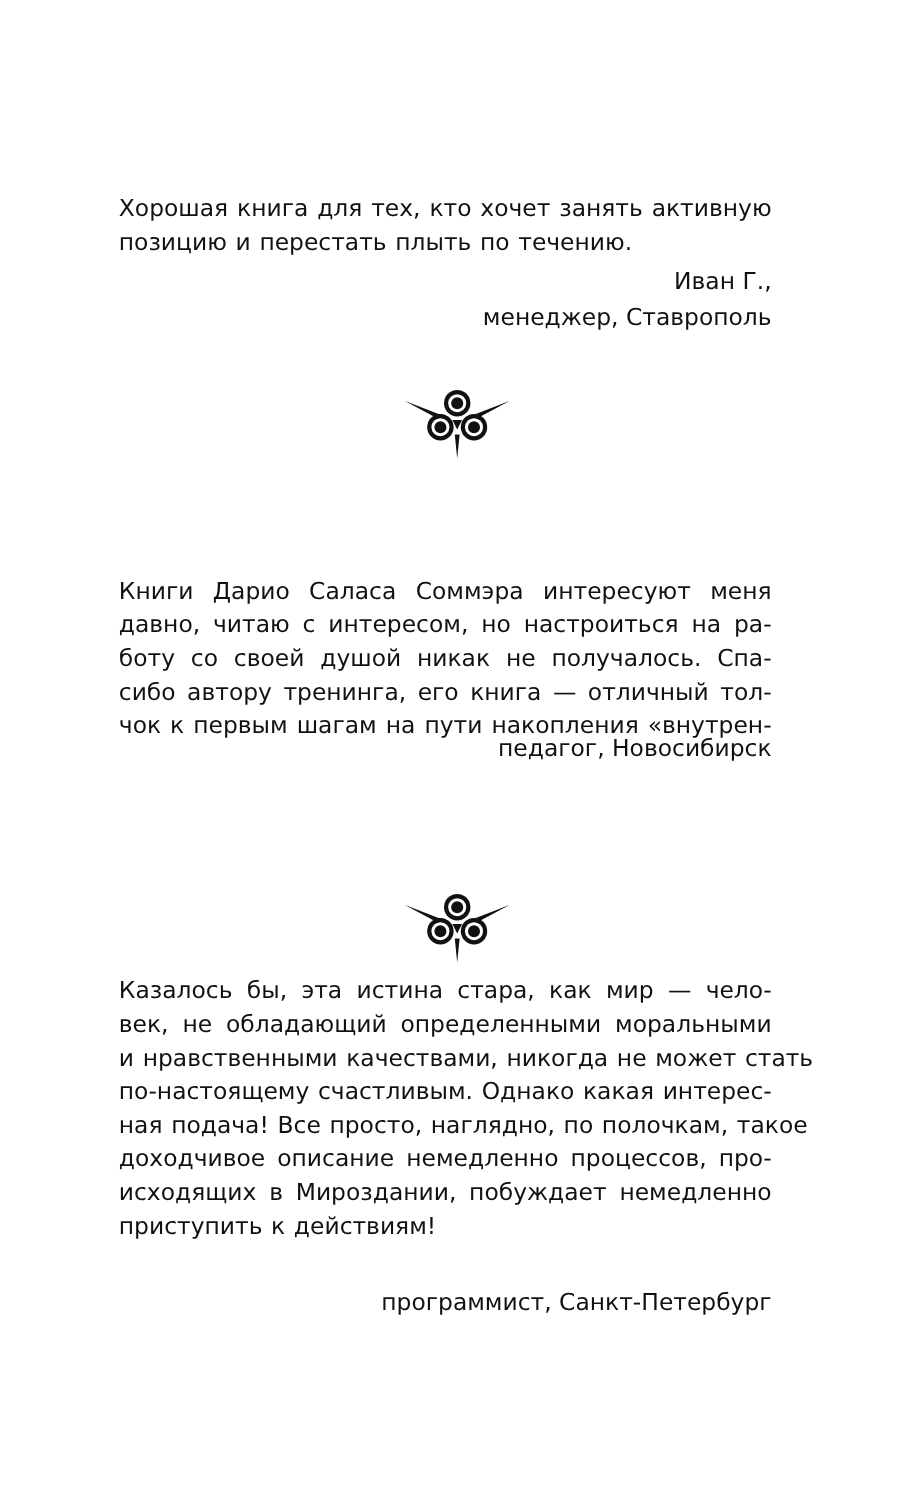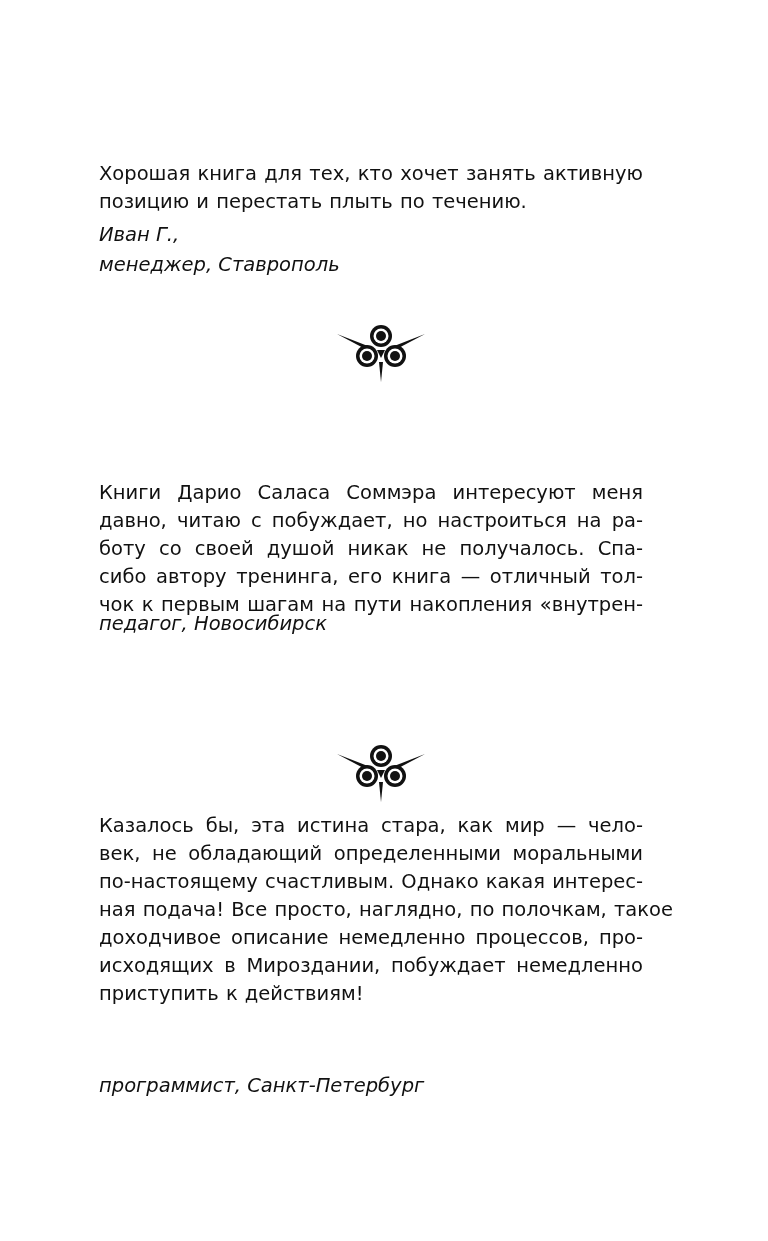--- a/index.html
+++ b/index.html
@@ -38,21 +38,21 @@
       text-align-last: justify;
       white-space: nowrap;
     }
     .para .line.last {
       text-align-last: left;
     }
     .attr {
       position: absolute;
       left: 0;
       width: 544px;
-      font-style: italic;
+      text-align: right;
       font-size: 19.5px;
       line-height: 30px;
       font-family: "DejaVu Sans", "Liberation Sans", sans-serif;
     }
     .attr span { display: block; }
     .ornament {
       position: absolute;
       left: 337px;
       width: 88px;
       height: 60px;
@@ -87,21 +87,21 @@
       <circle cx="30" cy="34" r="7.5" fill="#fff"></circle>
       <circle cx="30" cy="34" r="5" fill="#111"></circle>
       <circle cx="58" cy="34" r="11" fill="#111"></circle>
       <circle cx="58" cy="34" r="7.5" fill="#fff"></circle>
       <circle cx="58" cy="34" r="5" fill="#111"></circle>
     </g>
   </svg>
 
   <div class="para" style="top:439px;margin-top:40px;">
     <span class="line">Книги Дарио Саласа Соммэра интересуют меня</span>
-    <span class="line">давно, читаю с побуждает, но настроиться на ра-</span>
+    <span class="line">давно, читаю с интересом, но настроиться на ра-</span>
     <span class="line">боту со своей душой никак не получалось. Спа-</span>
     <span class="line">сибо автору тренинга, его книга — отличный тол-</span>
     <span class="line">чок к первым шагам на пути накопления «внутрен-</span>
   </div>
   <div class="attr" style="top:609px;">
     <span>педагог, Новосибирск</span>
   </div>
 
   <svg class="ornament" style="top:742px; left:238px;" viewBox="0 0 88 60">
     <g fill="#111">
@@ -119,20 +119,21 @@
       <circle cx="30" cy="34" r="5" fill="#111"></circle>
       <circle cx="58" cy="34" r="11" fill="#111"></circle>
       <circle cx="58" cy="34" r="7.5" fill="#fff"></circle>
       <circle cx="58" cy="34" r="5" fill="#111"></circle>
     </g>
   </svg>
 
   <div class="para" style="top:812px;">
     <span class="line">Казалось бы, эта истина стара, как мир — чело-</span>
     <span class="line">век, не обладающий определенными моральными</span>
+    <span class="line">и нравственными качествами, никогда не может стать</span>
     <span class="line">по-настоящему счастливым. Однако какая интерес-</span>
     <span class="line">ная подача! Все просто, наглядно, по полочкам, такое</span>
     <span class="line">доходчивое описание немедленно процессов, про-</span>
     <span class="line">исходящих в Мироздании, побуждает немедленно</span>
     <span class="line last">приступить к действиям!</span>
   </div>
   <div class="attr" style="top:1071px;">
     <span>программист, Санкт-Петербург</span>
   </div>
 

